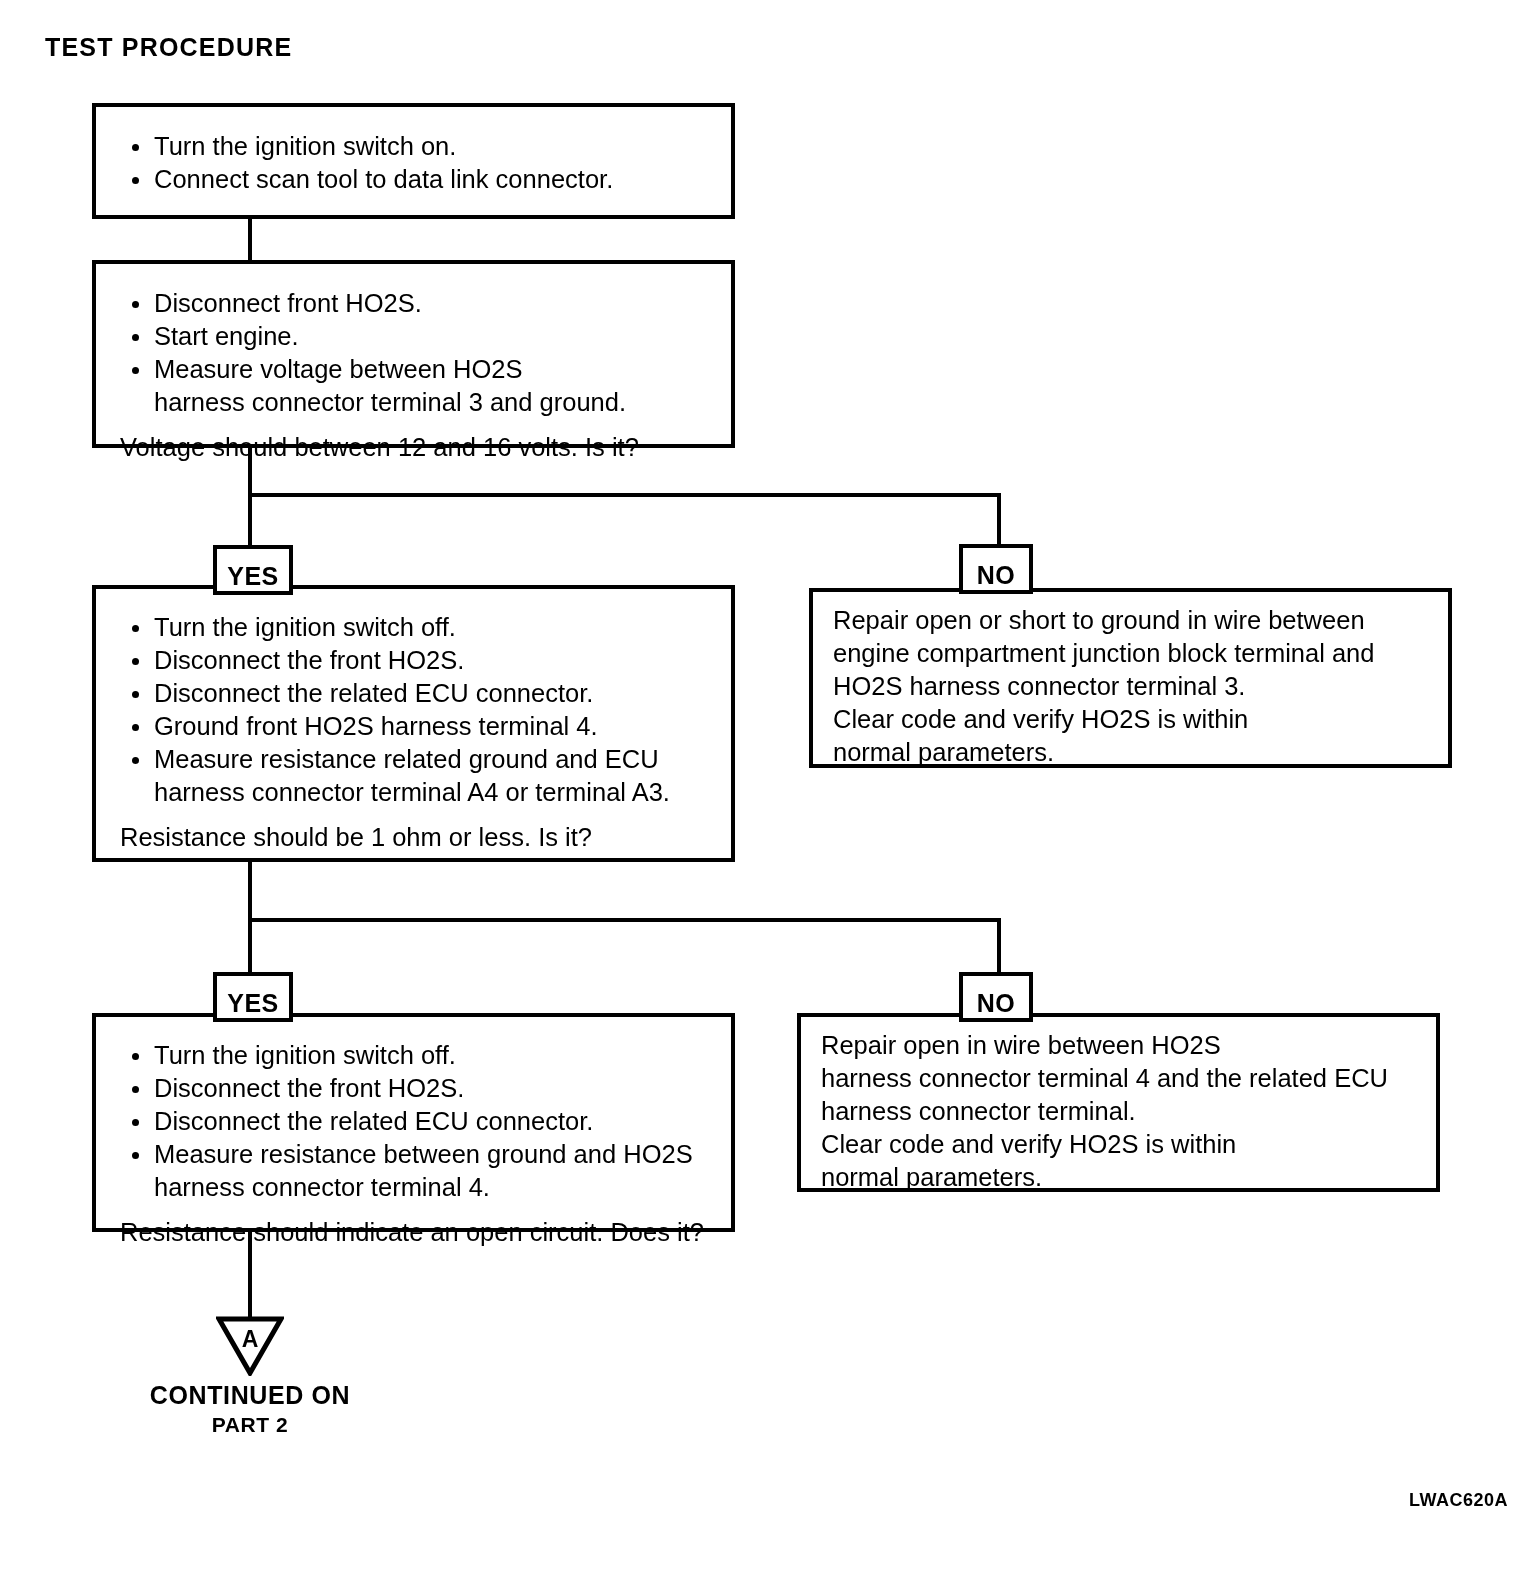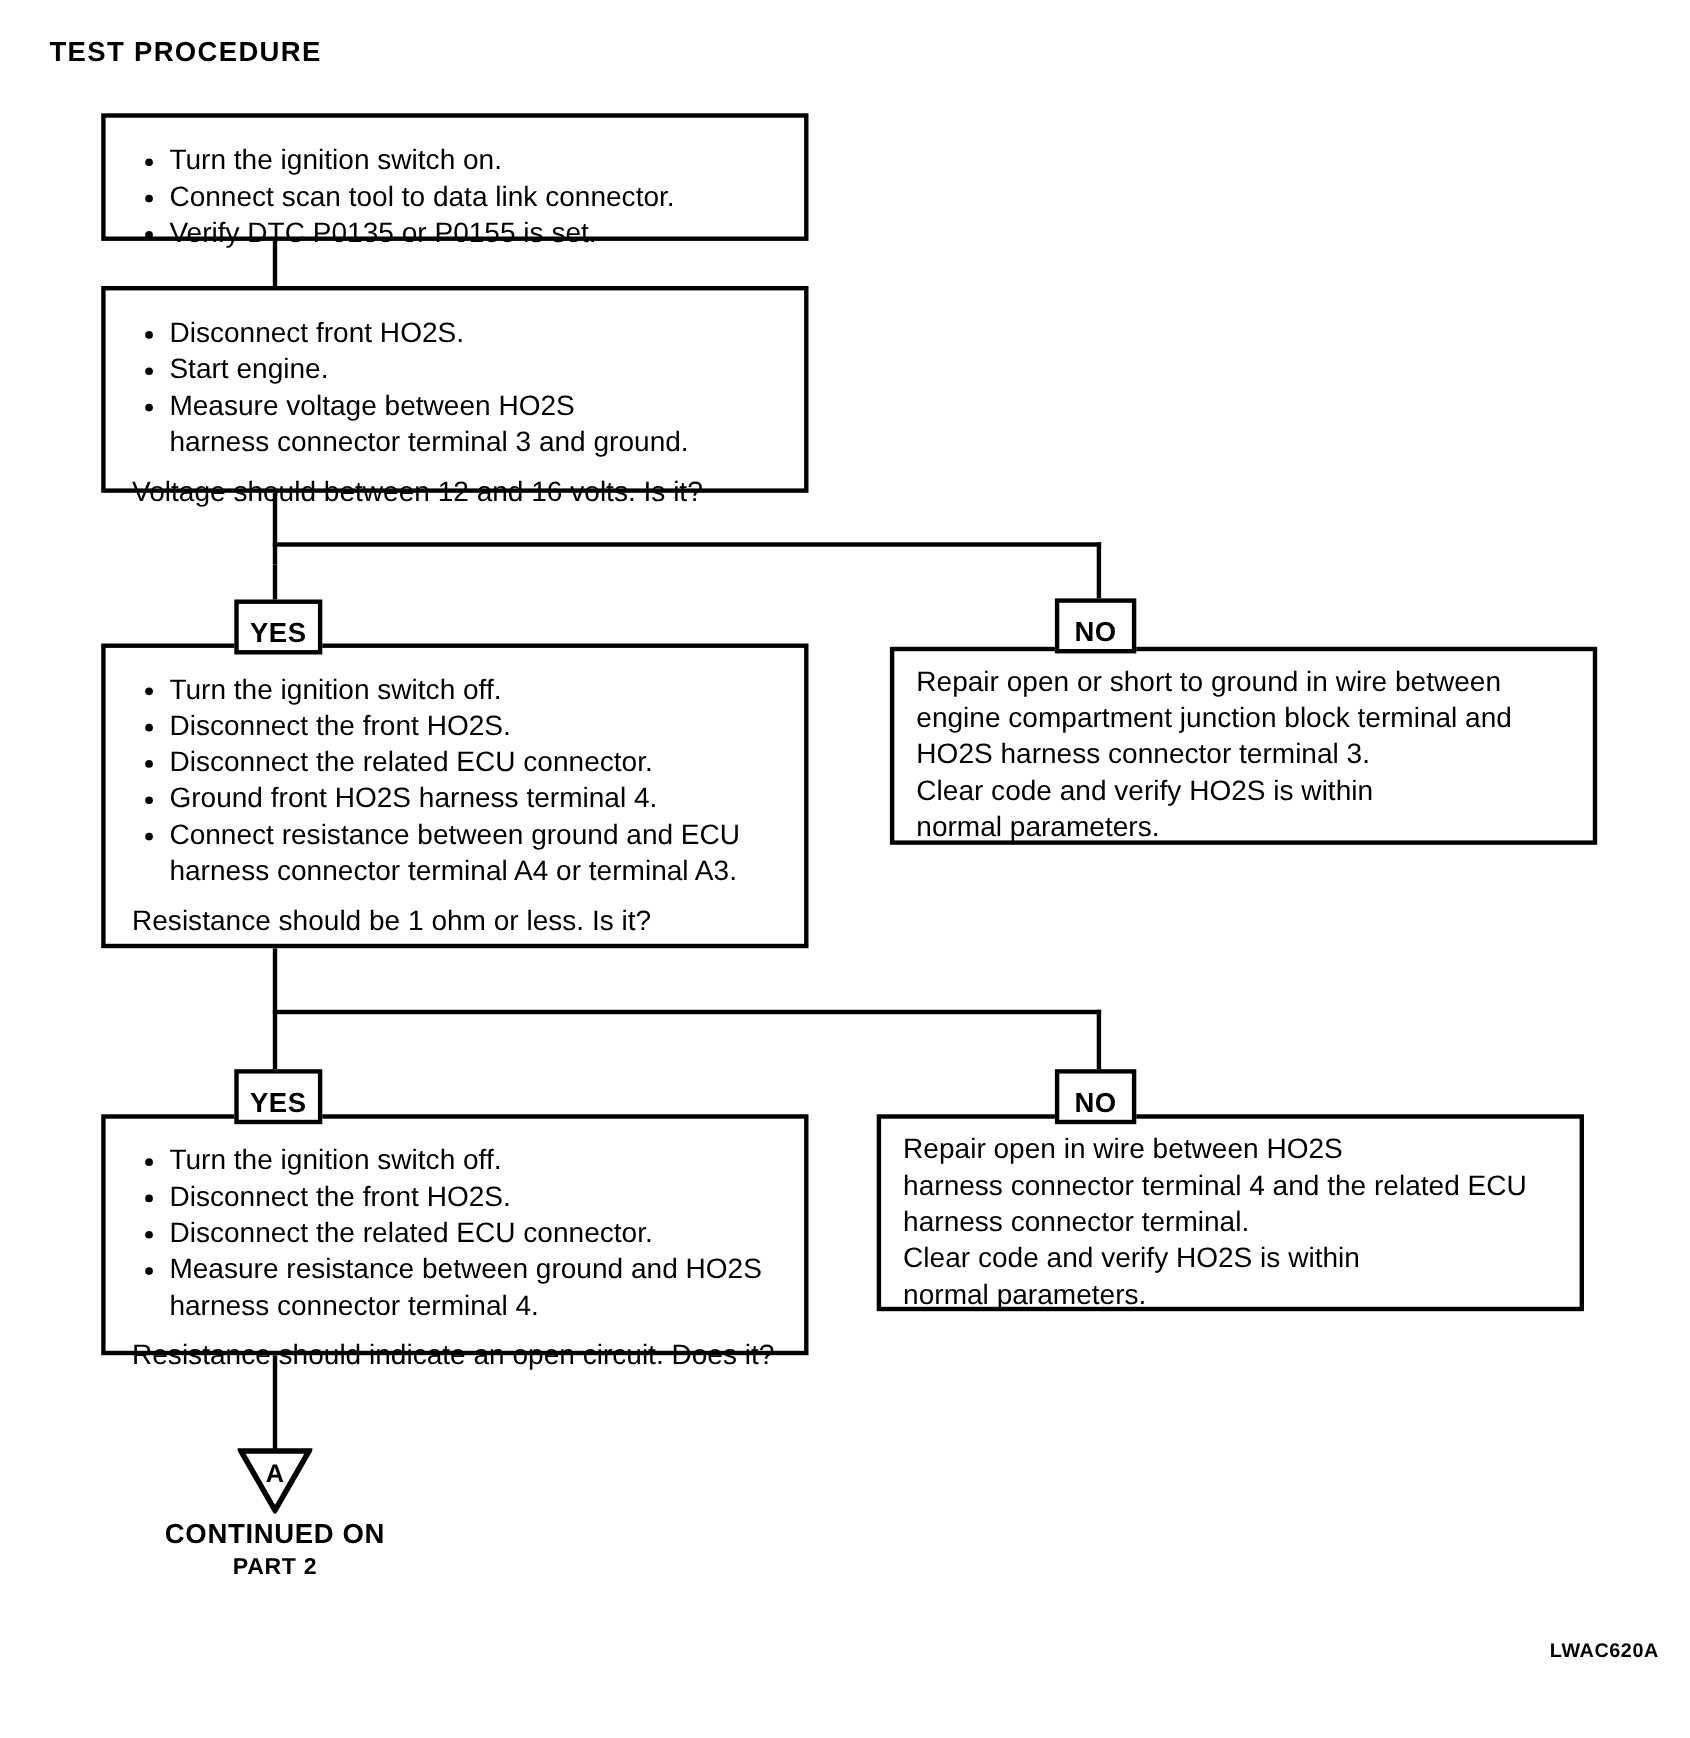--- a/index.html
+++ b/index.html
@@ -143,21 +143,20 @@
 
   <div class="page-title">TEST PROCEDURE</div>
 
   <div class="vline" style="left:248px; top:219px; height:45px;"></div>
 
   <div class="flow-box" style="left:92px; top:103px; width:643px; height:116px;">
     <div class="box-body" style="padding:11px 10px 0 10px;">
       <ul class="bullets">
         <li>Turn the ignition switch on.</li>
         <li>Connect scan tool to data link connector.</li>
-        <li>Verify DTC P0135 or P0155 is set.</li>
       </ul>
     </div>
   </div>
 
   <div class="flow-box" style="left:92px; top:260px; width:643px; height:188px;">
     <div class="box-body" style="padding:11px 10px 0 10px;">
       <ul class="bullets">
         <li>Disconnect front HO2S.</li>
         <li>Start engine.</li>
         <li>Measure voltage between HO2S</li>
@@ -180,21 +179,21 @@
     <span>NO</span>
   </div>
 
   <div class="flow-box" style="left:92px; top:585px; width:643px; height:277px;">
     <div class="box-body" style="padding:10px 10px 0 10px;">
       <ul class="bullets">
         <li>Turn the ignition switch off.</li>
         <li>Disconnect the front HO2S.</li>
         <li>Disconnect the related ECU connector.</li>
         <li>Ground front HO2S harness terminal 4.</li>
-        <li>Connect resistance between ground and ECU</li>
+        <li>Measure resistance related ground and ECU</li>
         <li class="cont">harness connector terminal A4 or terminal A3.</li>
       </ul>
       <div class="plain-line" style="padding-left:14px;">Resistance should be 1 ohm or less. Is it?</div>
     </div>
   </div>
 
   <div class="flow-box" style="left:797px; top:588px; width:643px; height:180px;margin-left:12px;">
     <div class="box-body plain-block" style="padding:12px 10px 0 20px;">
       <span class="plain-line">Repair open or short to ground in wire between</span>
       <span class="plain-line">engine compartment junction block terminal and</span>

